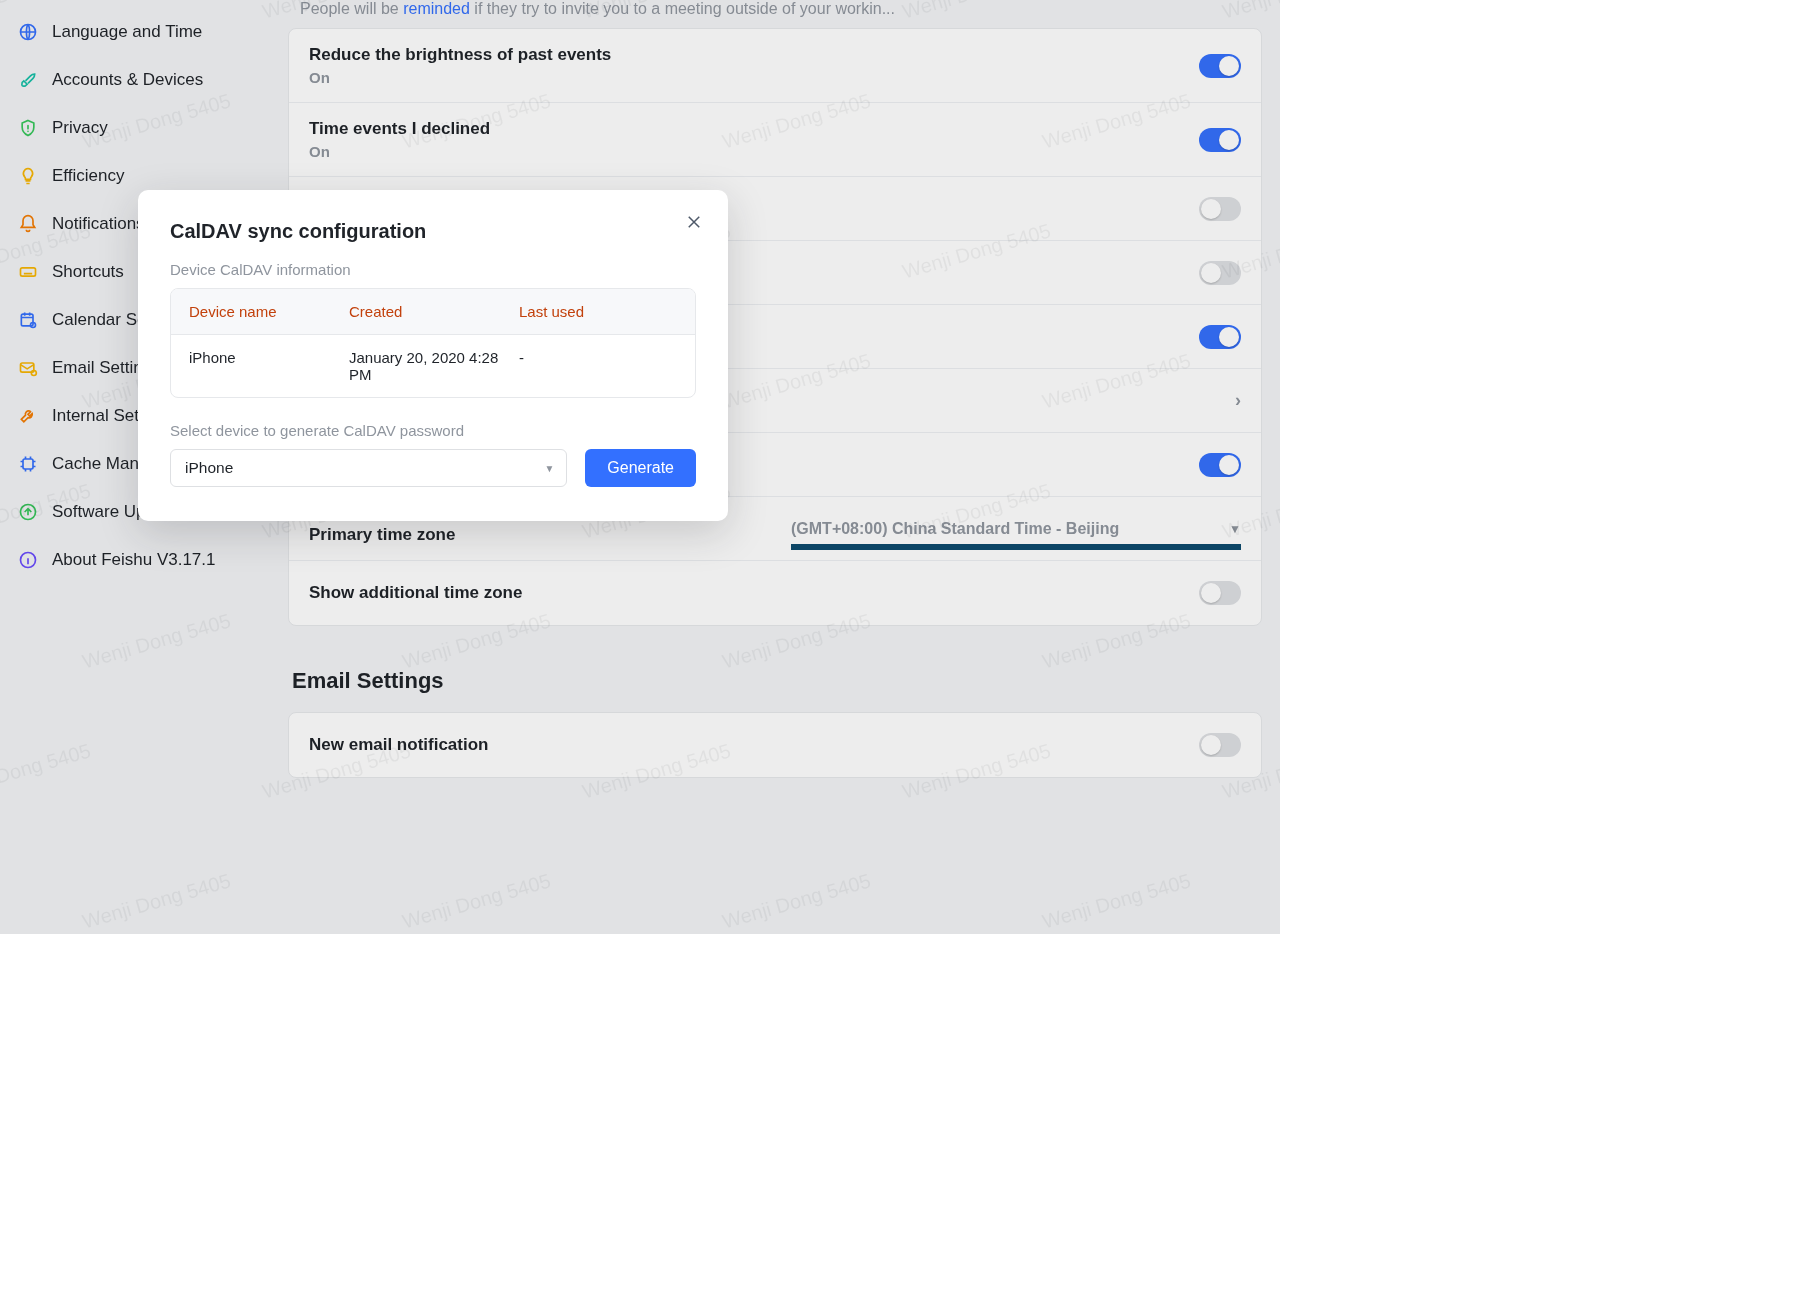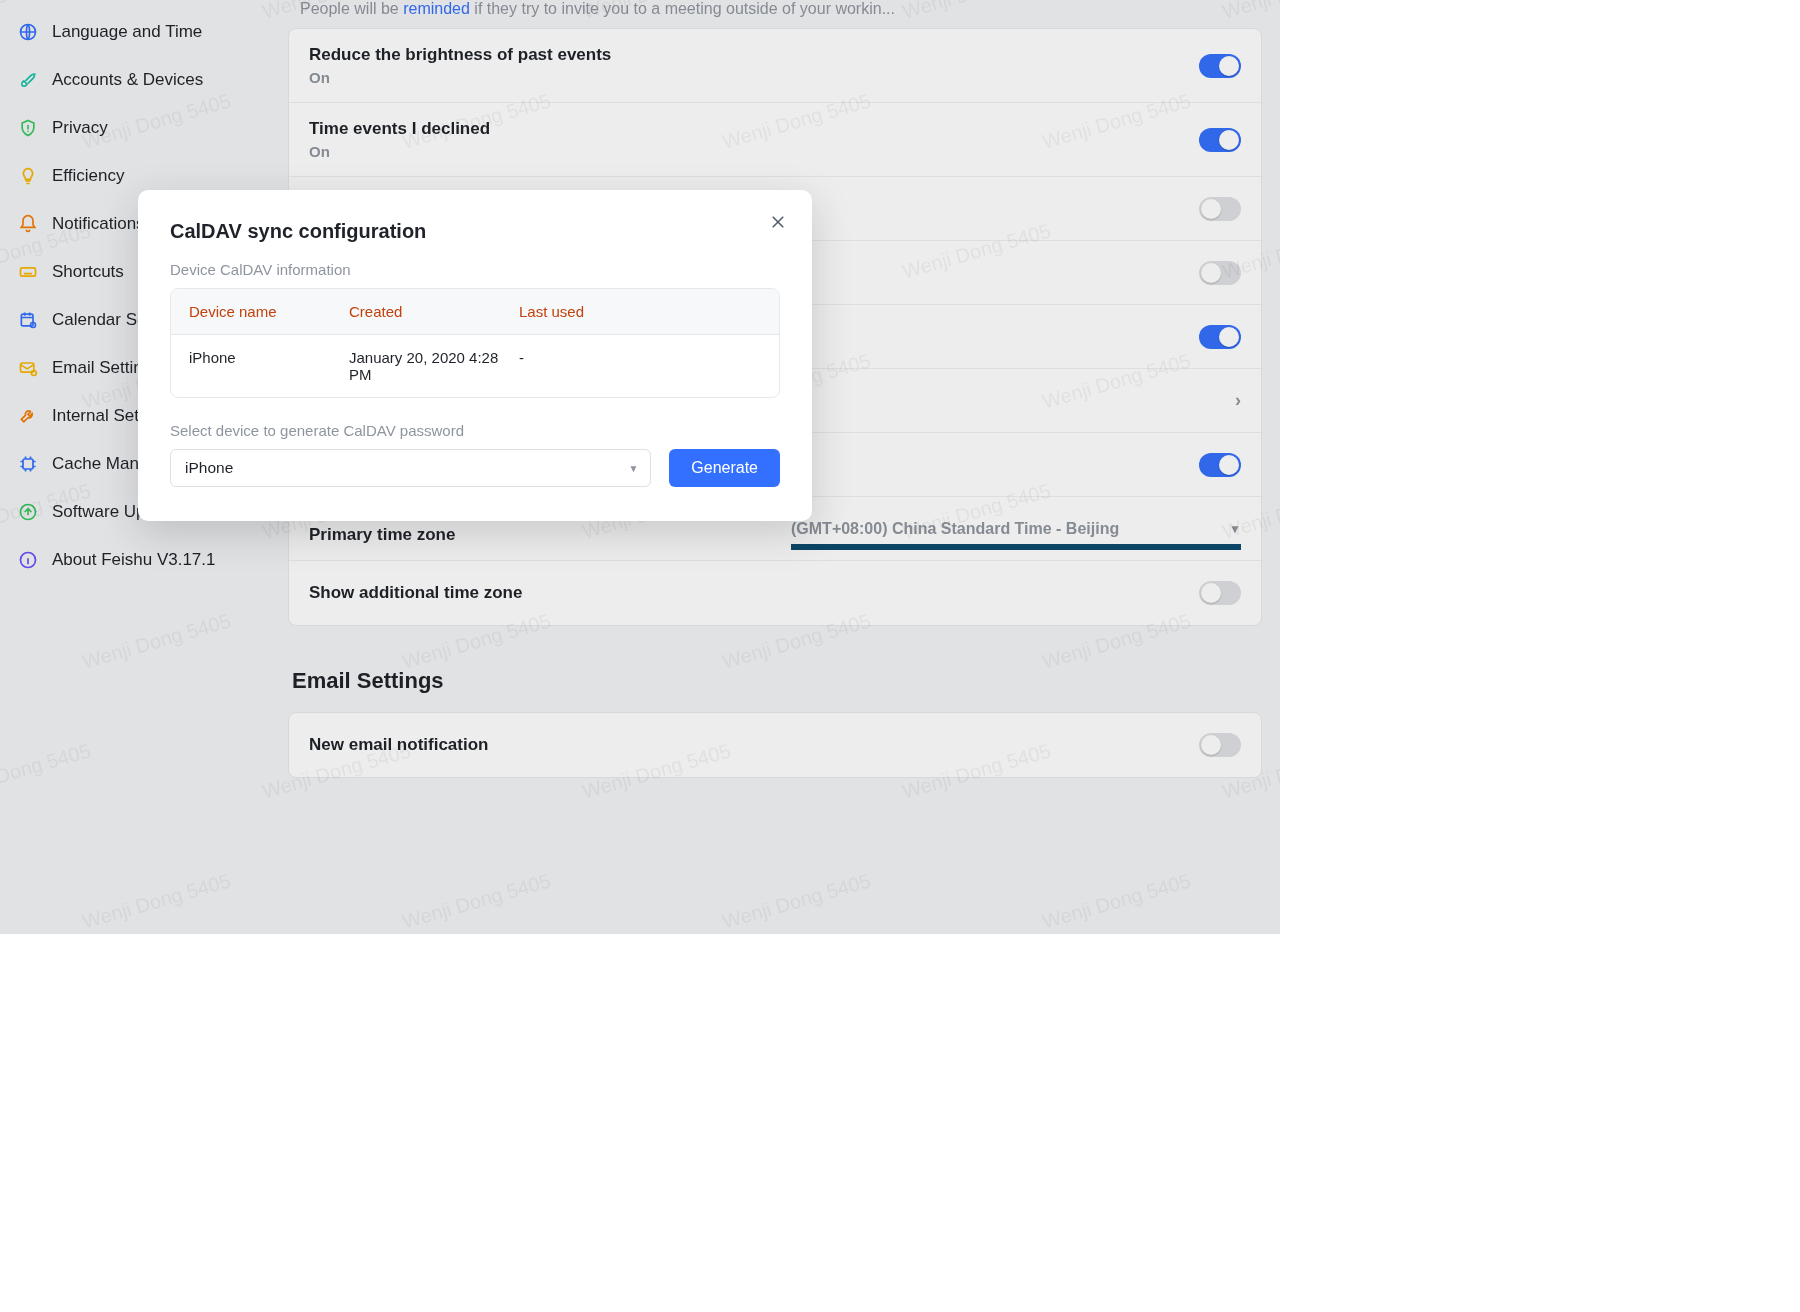--- a/index.html
+++ b/index.html
@@ -135,21 +135,21 @@
     color: #8f959e;
     font-size: 18px;
   }
   .app.dimmed { filter: brightness(0.93) grayscale(0.02); }
 
   
   .modal {
     position: absolute;
     left: 138px;
     top: 190px;
-    width: 674px;
+    width: 590px;
     background: #fff;
     border-radius: 10px;
     box-shadow: 0 12px 40px rgba(31,35,41,0.18);
     padding: 30px 32px 34px 32px;
   }
   .modal-title {
     font-size: 20px;
     font-weight: 700;
     color: #1f2329;
     margin-bottom: 18px;

